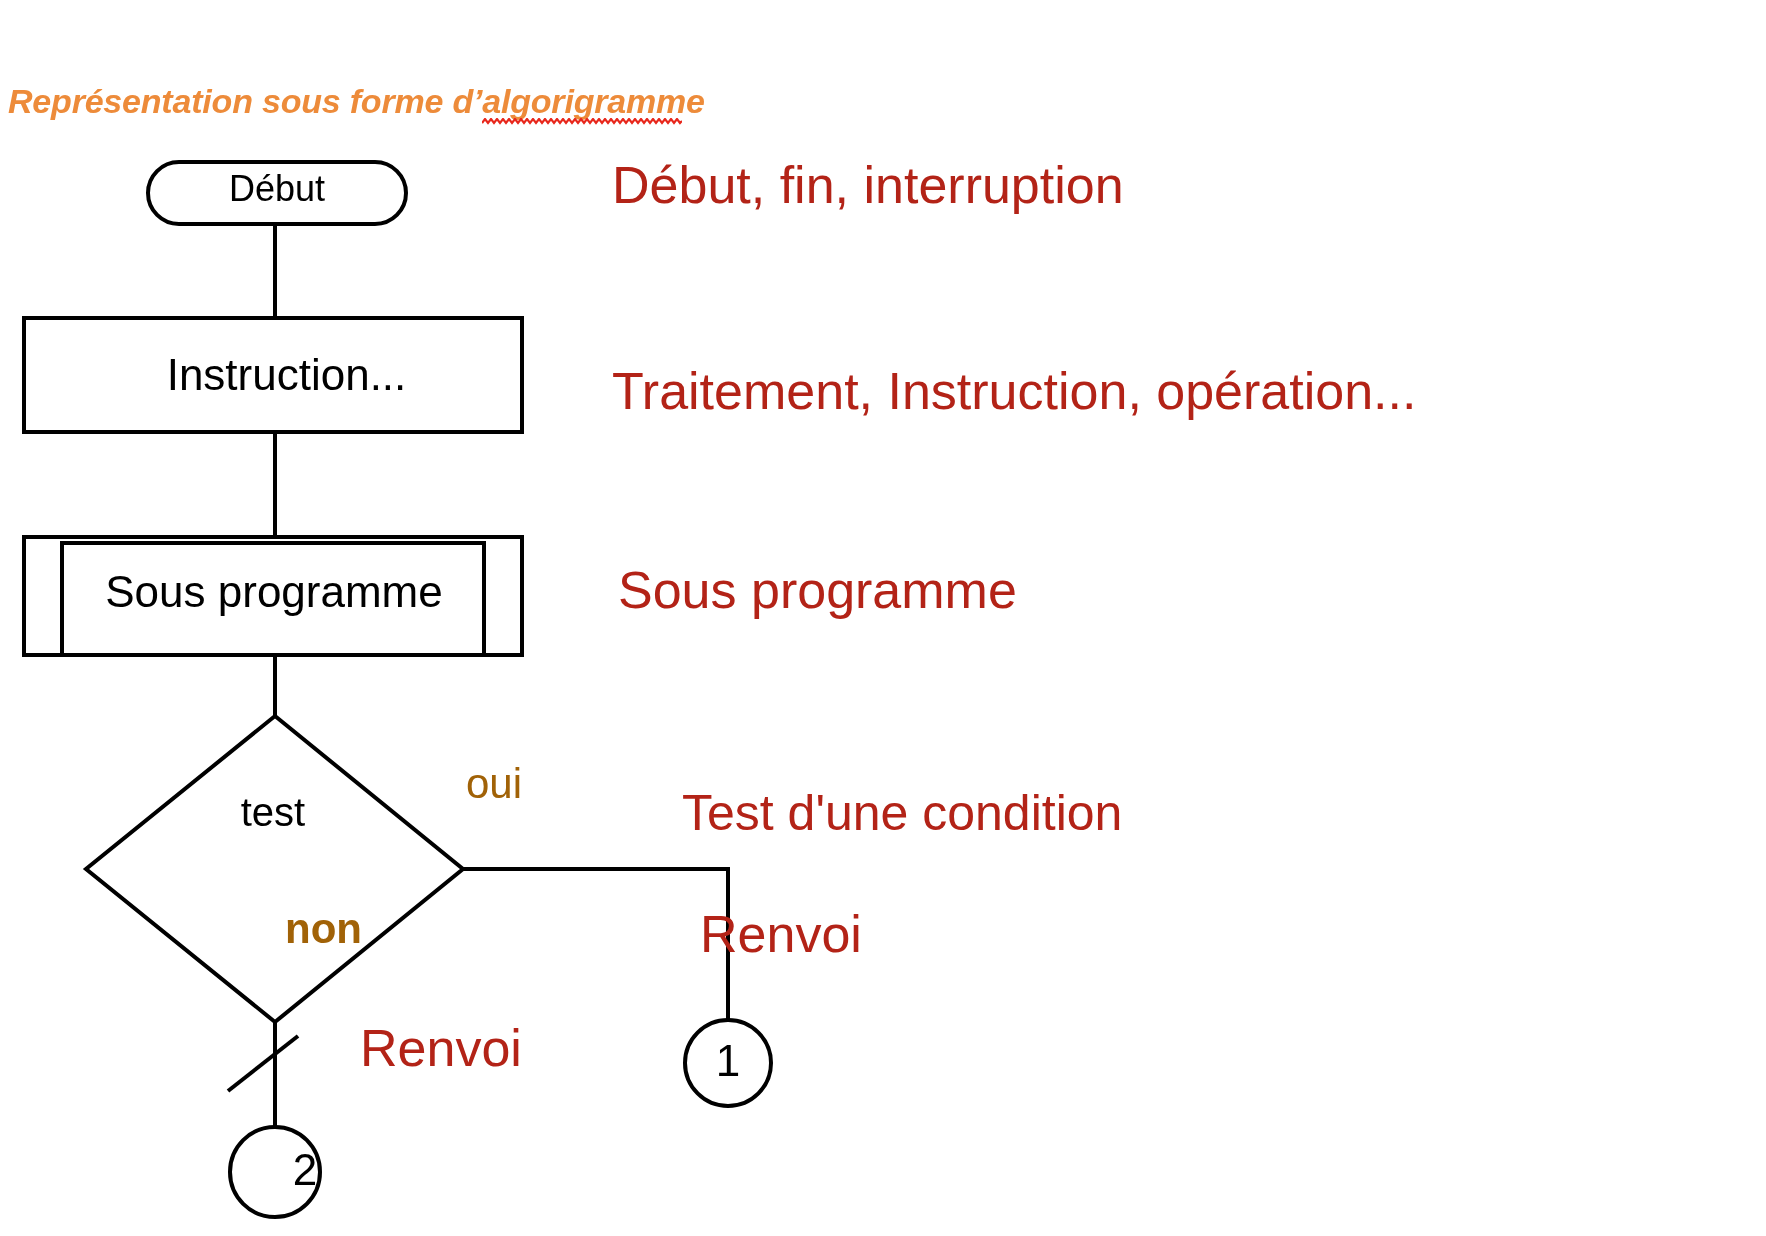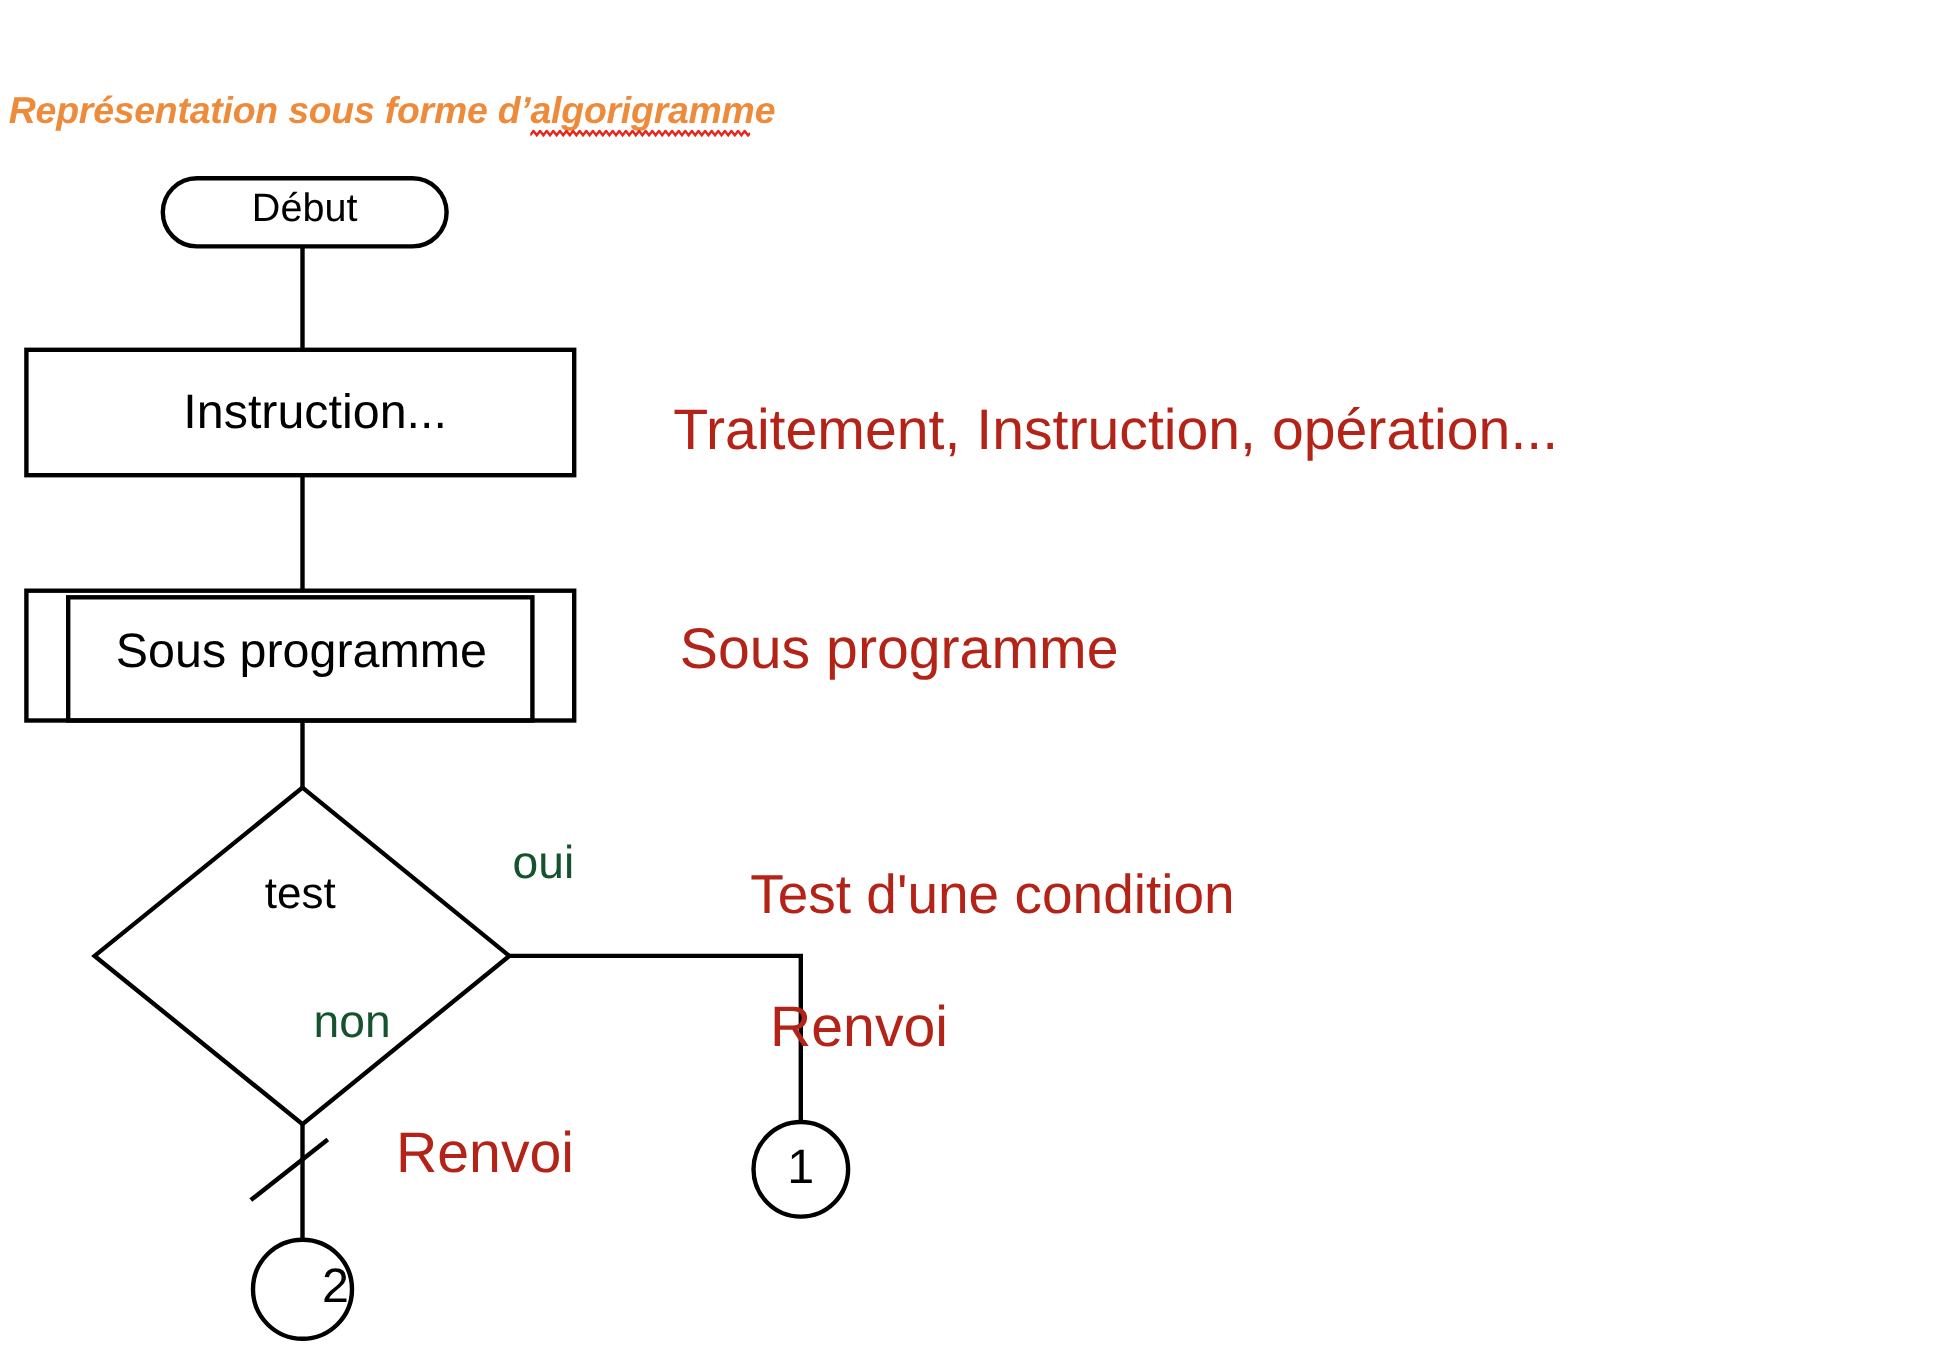--- a/index.html
+++ b/index.html
@@ -56,21 +56,21 @@
     white-space: nowrap;
     text-align: center;
   }
   .legend-label {
     position: absolute;
     color: #B32317;
     white-space: nowrap;
   }
   .edge-label {
     position: absolute;
-    color: #14532d;
+    color: #a16207;
     white-space: nowrap;
   }
   #label-debut {
     left: 148px;
     top: 168px;
     width: 258px;
     font-size: 36px;
   }
   #label-instruction {
     left: 26px;
@@ -92,20 +92,21 @@
   }
   #label-oui {
     left: 466px;
     top: 760px;
     font-size: 42px;
   }
   #label-non {
     left: 285px;
     top: 905px;
     font-size: 42px;
+    font-weight: bold;
   }
   #label-num-1 {
     left: 695px;
     top: 1036px;
     width: 66px;
     font-size: 44px;
   }
   #label-num-2 {
     left: 272px;
     top: 1145px;
@@ -189,19 +190,20 @@
   <div class="shape-label" id="label-debut">Début</div>
   <div class="shape-label" id="label-instruction">Instruction...</div>
   <div class="shape-label" id="label-sousprog">Sous programme</div>
   <div class="shape-label" id="label-test">test</div>
   <div class="shape-label" id="label-num-1">1</div>
   <div class="shape-label" id="label-num-2">2</div>
 
   <div class="edge-label" id="label-oui">oui</div>
   <div class="edge-label" id="label-non">non</div>
 
+  <div class="legend-label" id="legend-terminal">Début, fin, interruption</div>
   <div class="legend-label" id="legend-process">Traitement, Instruction, opération...</div>
   <div class="legend-label" id="legend-subroutine">Sous programme</div>
   <div class="legend-label" id="legend-decision">Test d'une condition</div>
   <div class="legend-label" id="legend-connector-1">Renvoi</div>
   <div class="legend-label" id="legend-connector-2">Renvoi</div>
 
 </div>
 
 </body></html>

